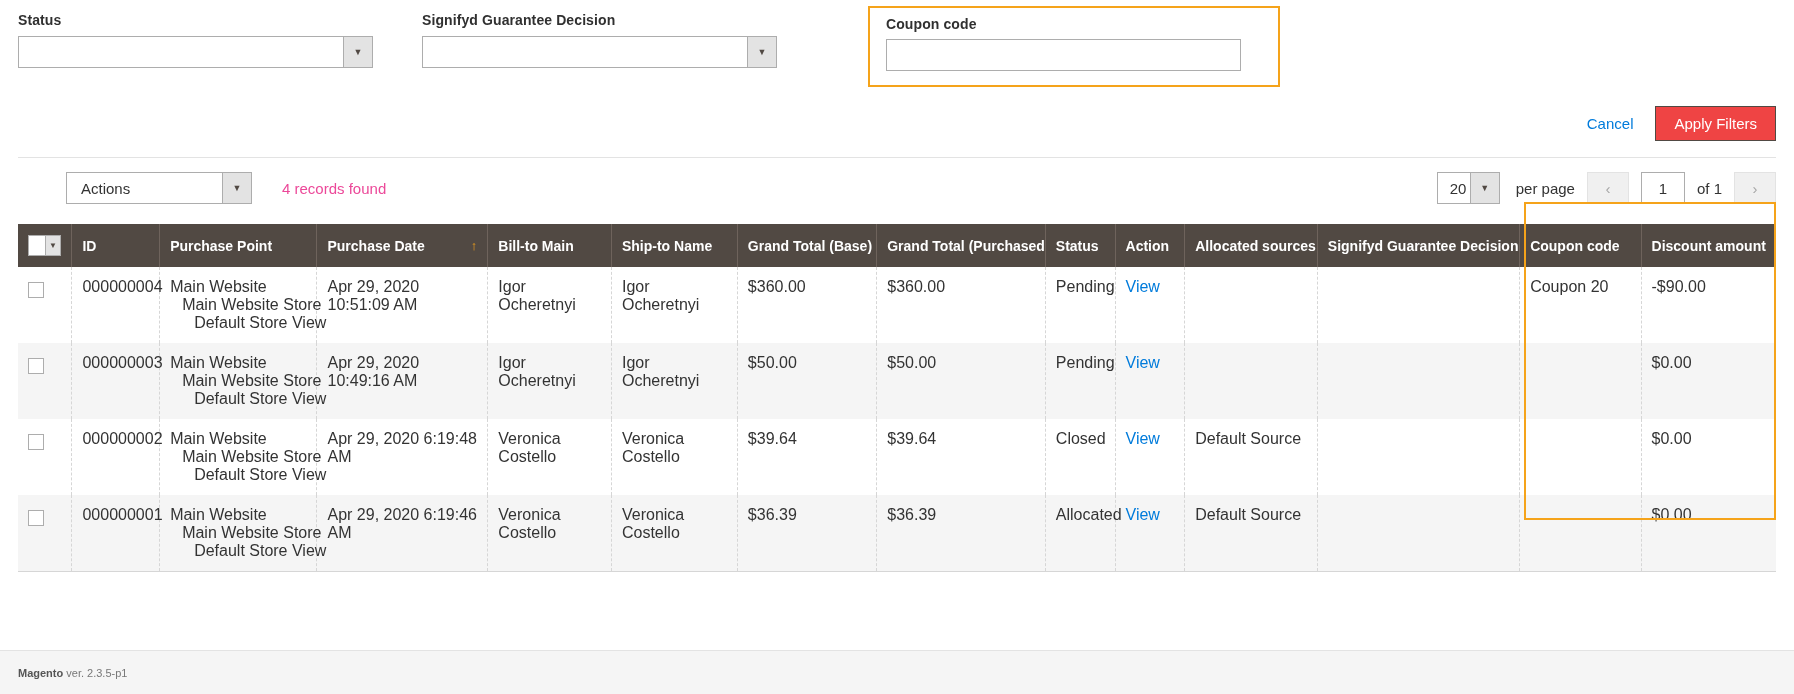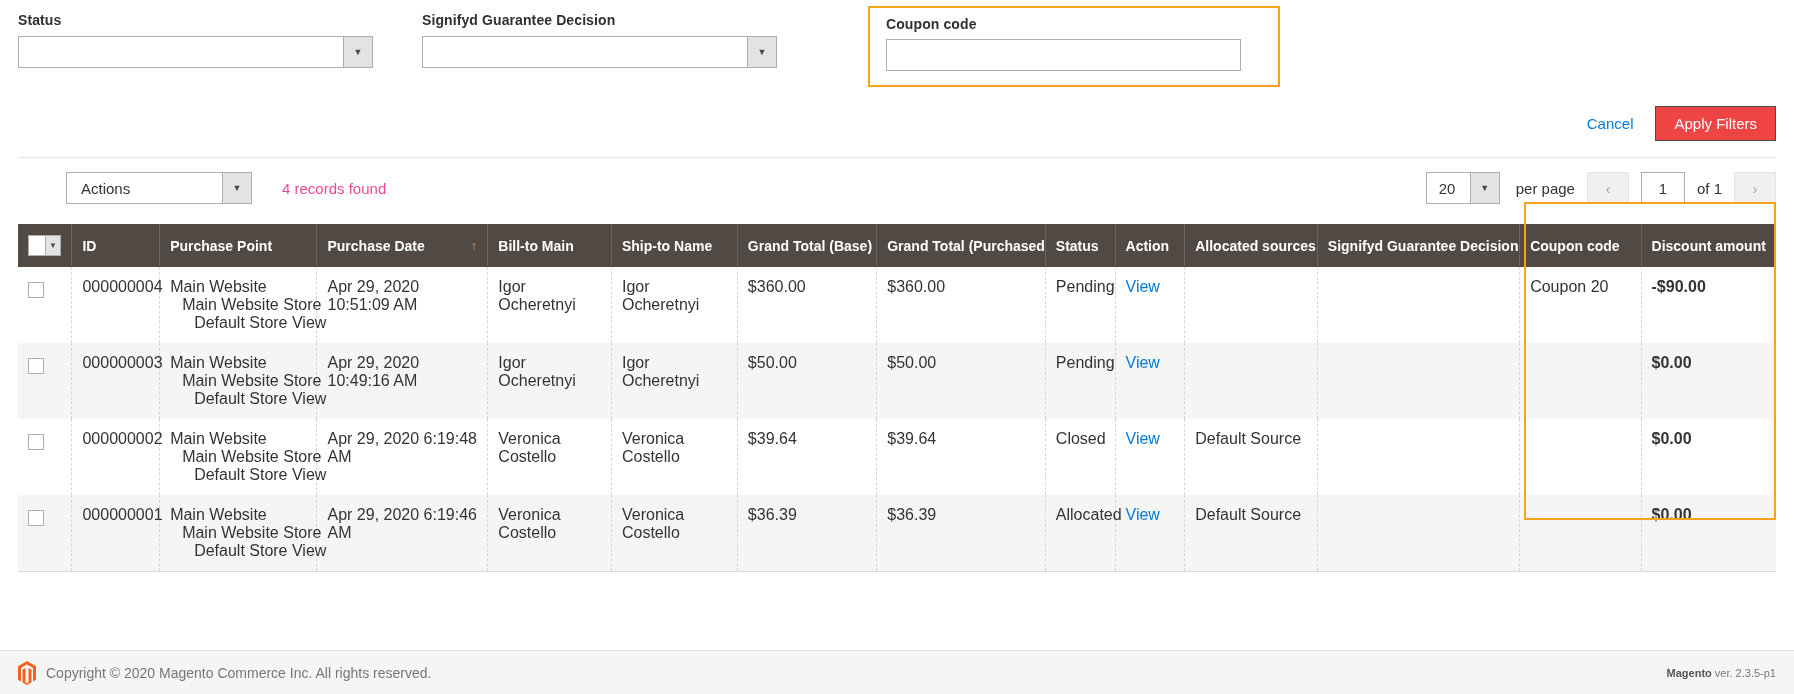--- a/index.html
+++ b/index.html
@@ -113,21 +113,21 @@
     border-right: none;
     background: #fff;
     display: flex; align-items: center;
     padding-left: 14px;
     font-size: 15px;
     color: #333;
   }
   .records-found { font-size: 15px; color: #ec4899; }
 
   .toolbar-right { display: flex; align-items: center; gap: 12px; }
-  .perpage-select { display: flex; height: 32px; width: 74px; }
+  .perpage-select { display: flex; height: 32px; width: 63px; }
   .perpage-select .sel-text {
     flex: 1;
     border: 1px solid #adadad;
     border-right: none;
     background: #fff;
     display: flex; align-items: center;
     padding-left: 12px;
     font-size: 15px;
     color: #333;
   }
@@ -191,21 +191,21 @@
   .sort-asc { float: right; color: #f5a31a; font-size: 13px; font-weight: normal; }
 
   table.grid tbody td {
     padding: 11px 10px;
     border-right: 1px dashed #d6d6d6;
     vertical-align: top;
     color: #333;
     font-size: 16px;
     height: 66px;
   }
-  table.grid tbody td:last-child { border-right: none; font-weight: bold; }
+  table.grid tbody td:last-child { border-right: none; }
   table.grid tbody tr.alt td { background: #f5f5f5; }
   table.grid tbody tr:last-child td { border-bottom: 1px solid #d6d6d6; }
   .row-cb {
     width: 16px; height: 16px;
     border: 1px solid #adadad;
     background: #fff;
     display: block;
     margin-top: 4px;
   }
   td.cb-cell { padding-left: 16px; }
@@ -439,25 +439,18 @@
           <td>$0.00</td>
         </tr>
 
       </tbody>
     </table>
 
     <div class="col-highlight" style="left:1524px; top:-2px; width:252px; height:318px;"></div>
   </div>
 
   <div class="footer">
-    <div class="copy">
-      <svg class="mlogo" viewBox="0 0 18 24">
-        <polygon points="9,0 18,5.2 18,18.8 15,20.5 15,6.9 9,3.5 3,6.9 3,20.5 0,18.8 0,5.2" fill="#f26322"></polygon>
-        <polygon points="10.5,21.4 9,22.3 7.5,21.4 7.5,6.9 4.5,8.6 4.5,21.4 9,24 13.5,21.4 13.5,8.6 10.5,6.9" fill="#f26322"></polygon>
-      </svg>
-      <span>Copyright © 2020 Magento Commerce Inc. All rights reserved.</span>
-    </div>
     <div class="version">
       <b>Magento</b><span> ver. 2.3.5-p1</span>
     </div>
   </div>
 
 </div>
 
 </body></html>

